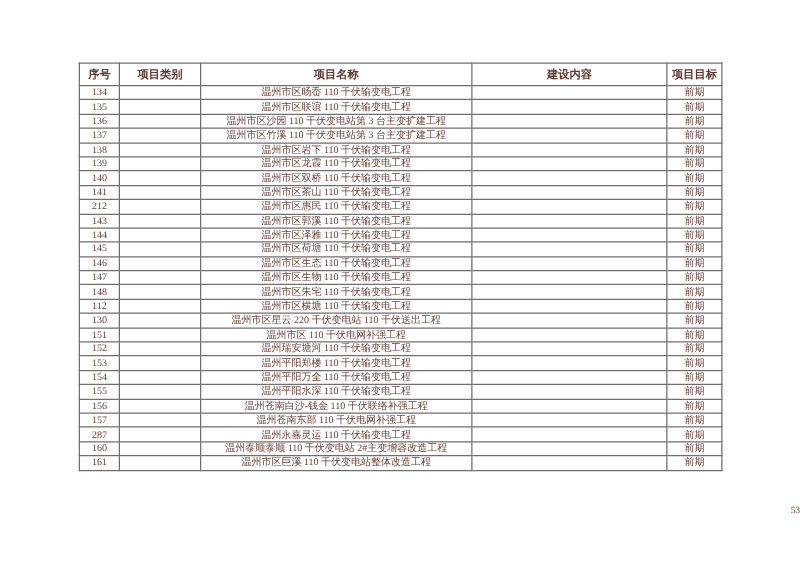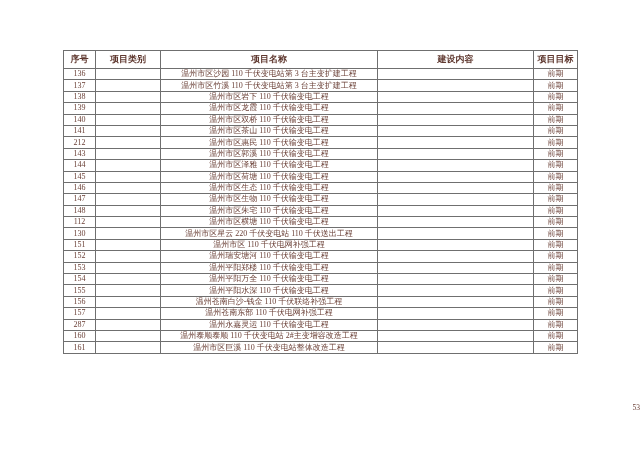--- a/index.html
+++ b/index.html
@@ -77,20 +77,34 @@
       <tr>
         <th>序号</th>
         <th>项目类别</th>
         <th>项目名称</th>
         <th>建设内容</th>
         <th>项目目标</th>
       </tr>
     </thead>
     <tbody id="table-body">
         <tr>
+          <td>134</td>
+          <td></td>
+          <td>温州市区旸岙 110 千伏输变电工程</td>
+          <td></td>
+          <td>前期</td>
+        </tr>
+        <tr>
+          <td>135</td>
+          <td></td>
+          <td>温州市区联谊 110 千伏输变电工程</td>
+          <td></td>
+          <td>前期</td>
+        </tr>
+        <tr>
           <td>136</td>
           <td></td>
           <td>温州市区沙园 110 千伏变电站第 3 台主变扩建工程</td>
           <td></td>
           <td>前期</td>
         </tr>
         <tr>
           <td>137</td>
           <td></td>
           <td>温州市区竹溪 110 千伏变电站第 3 台主变扩建工程</td>

